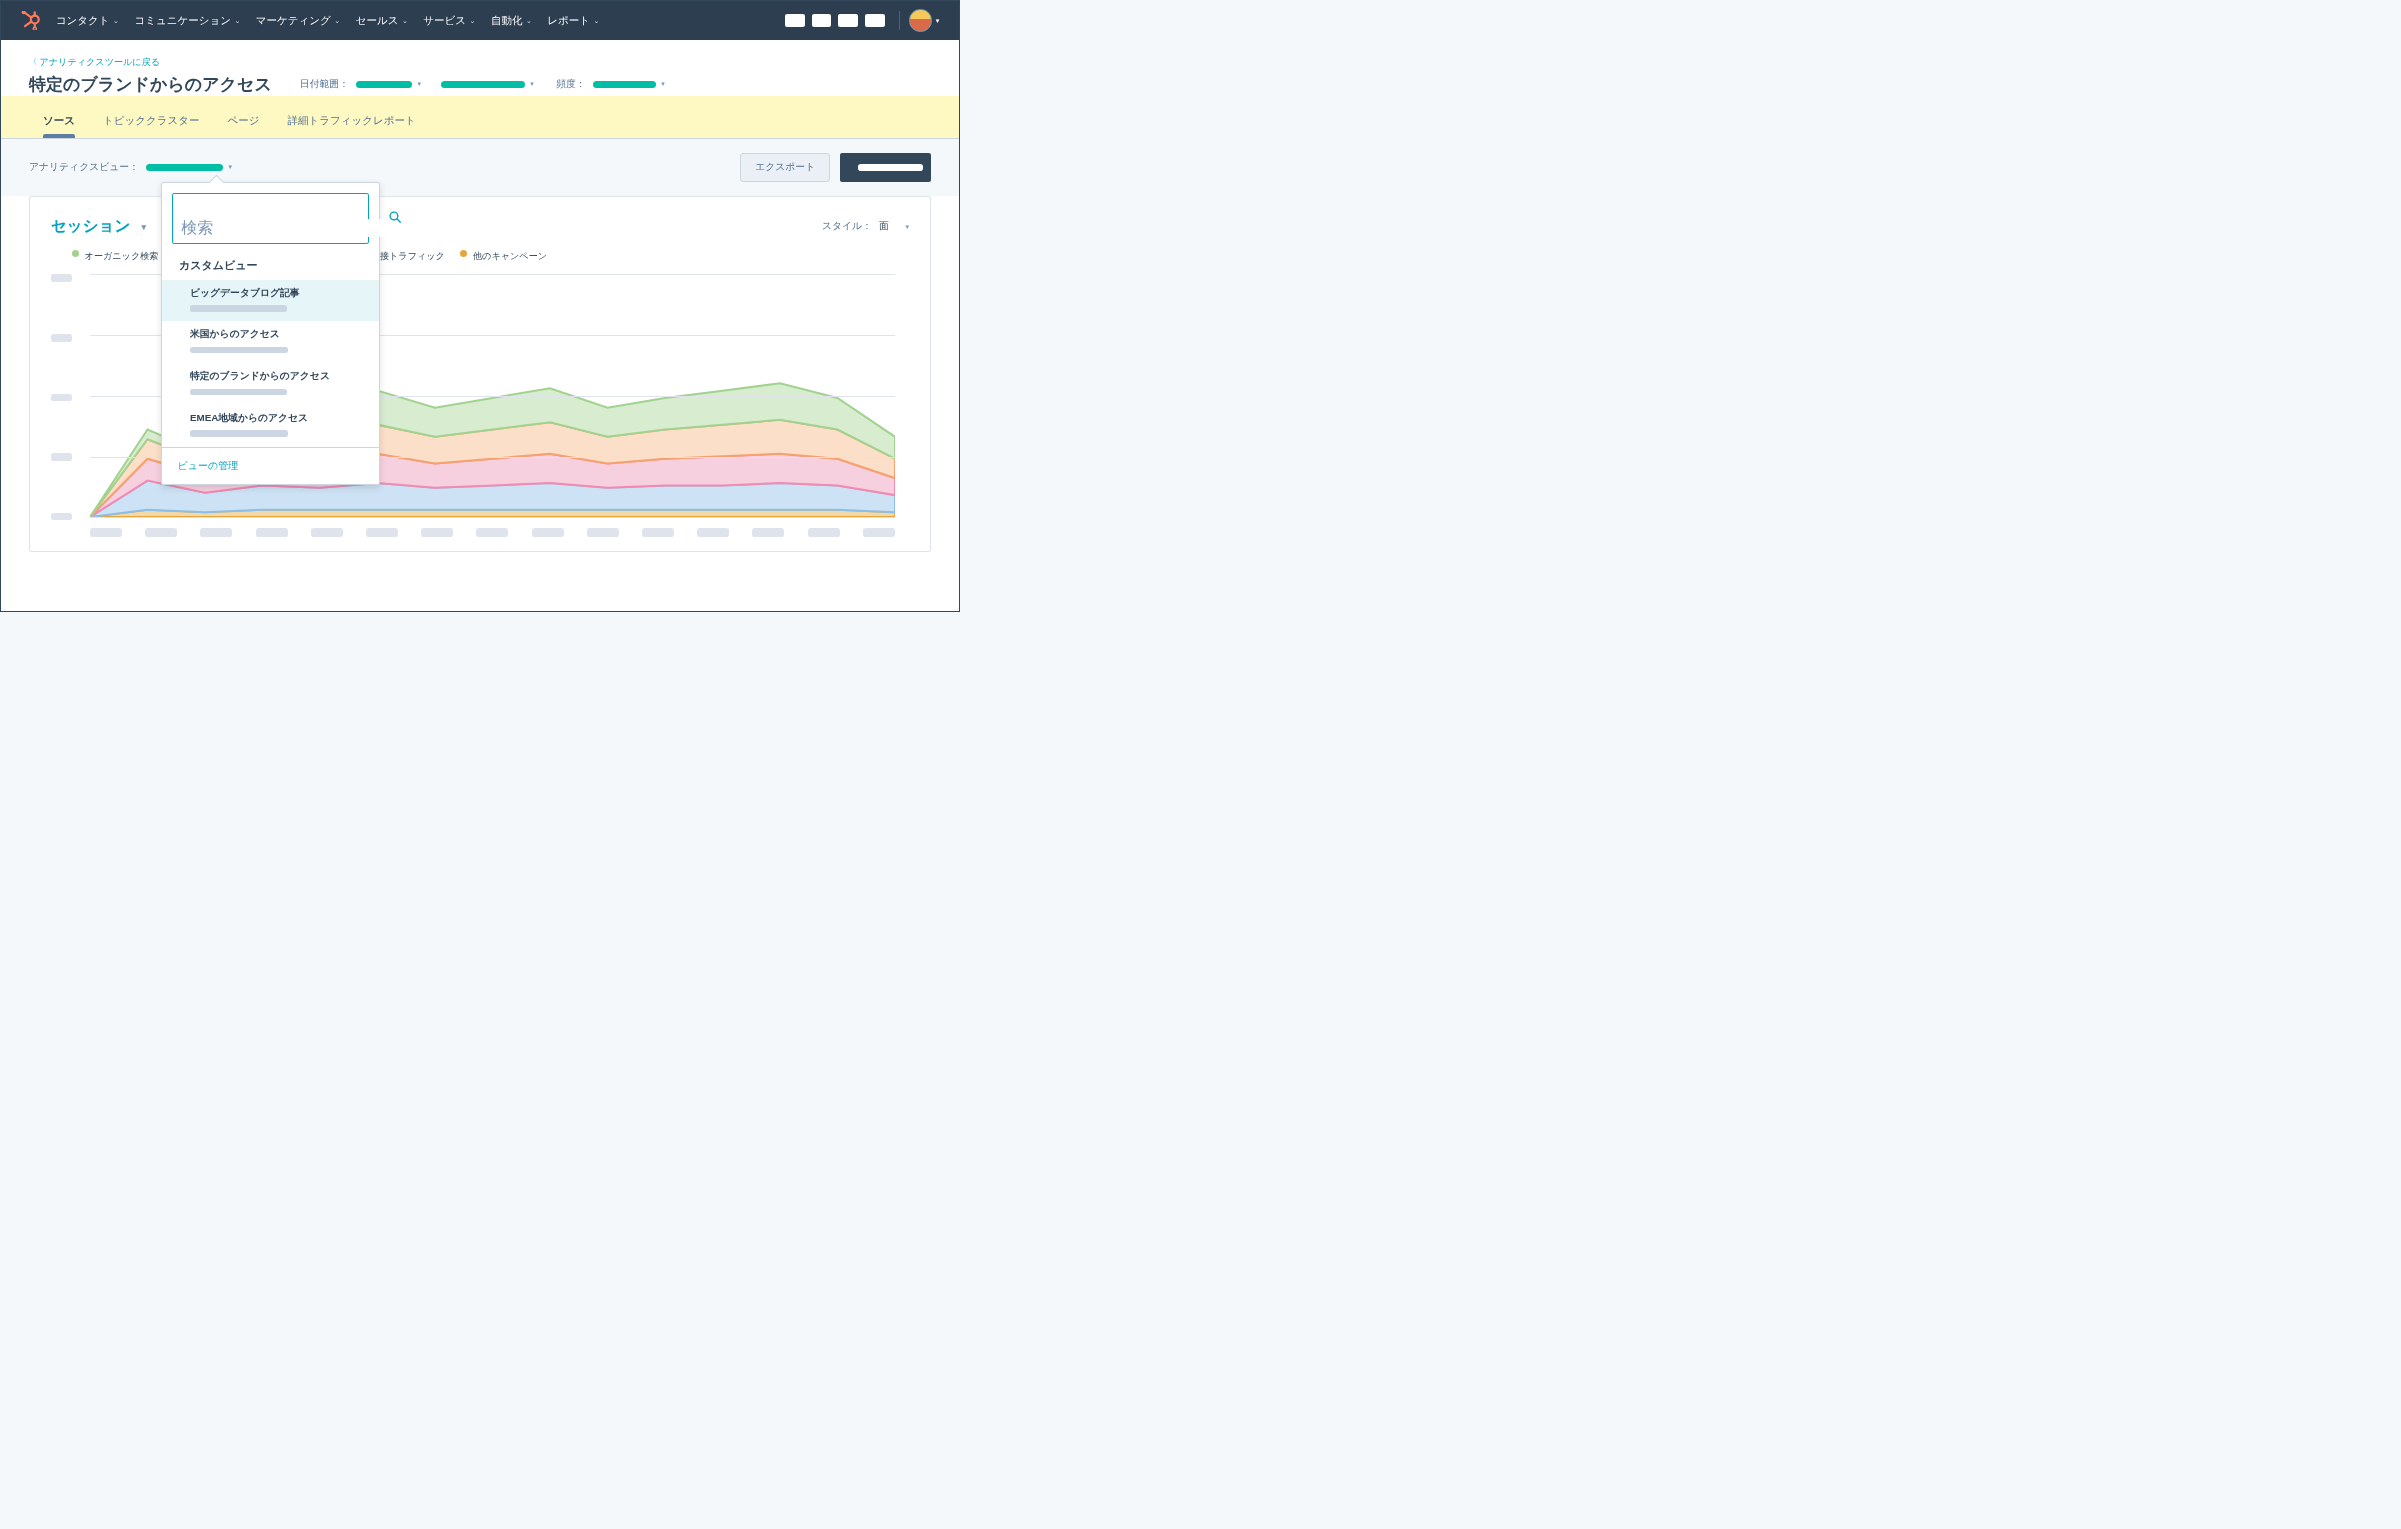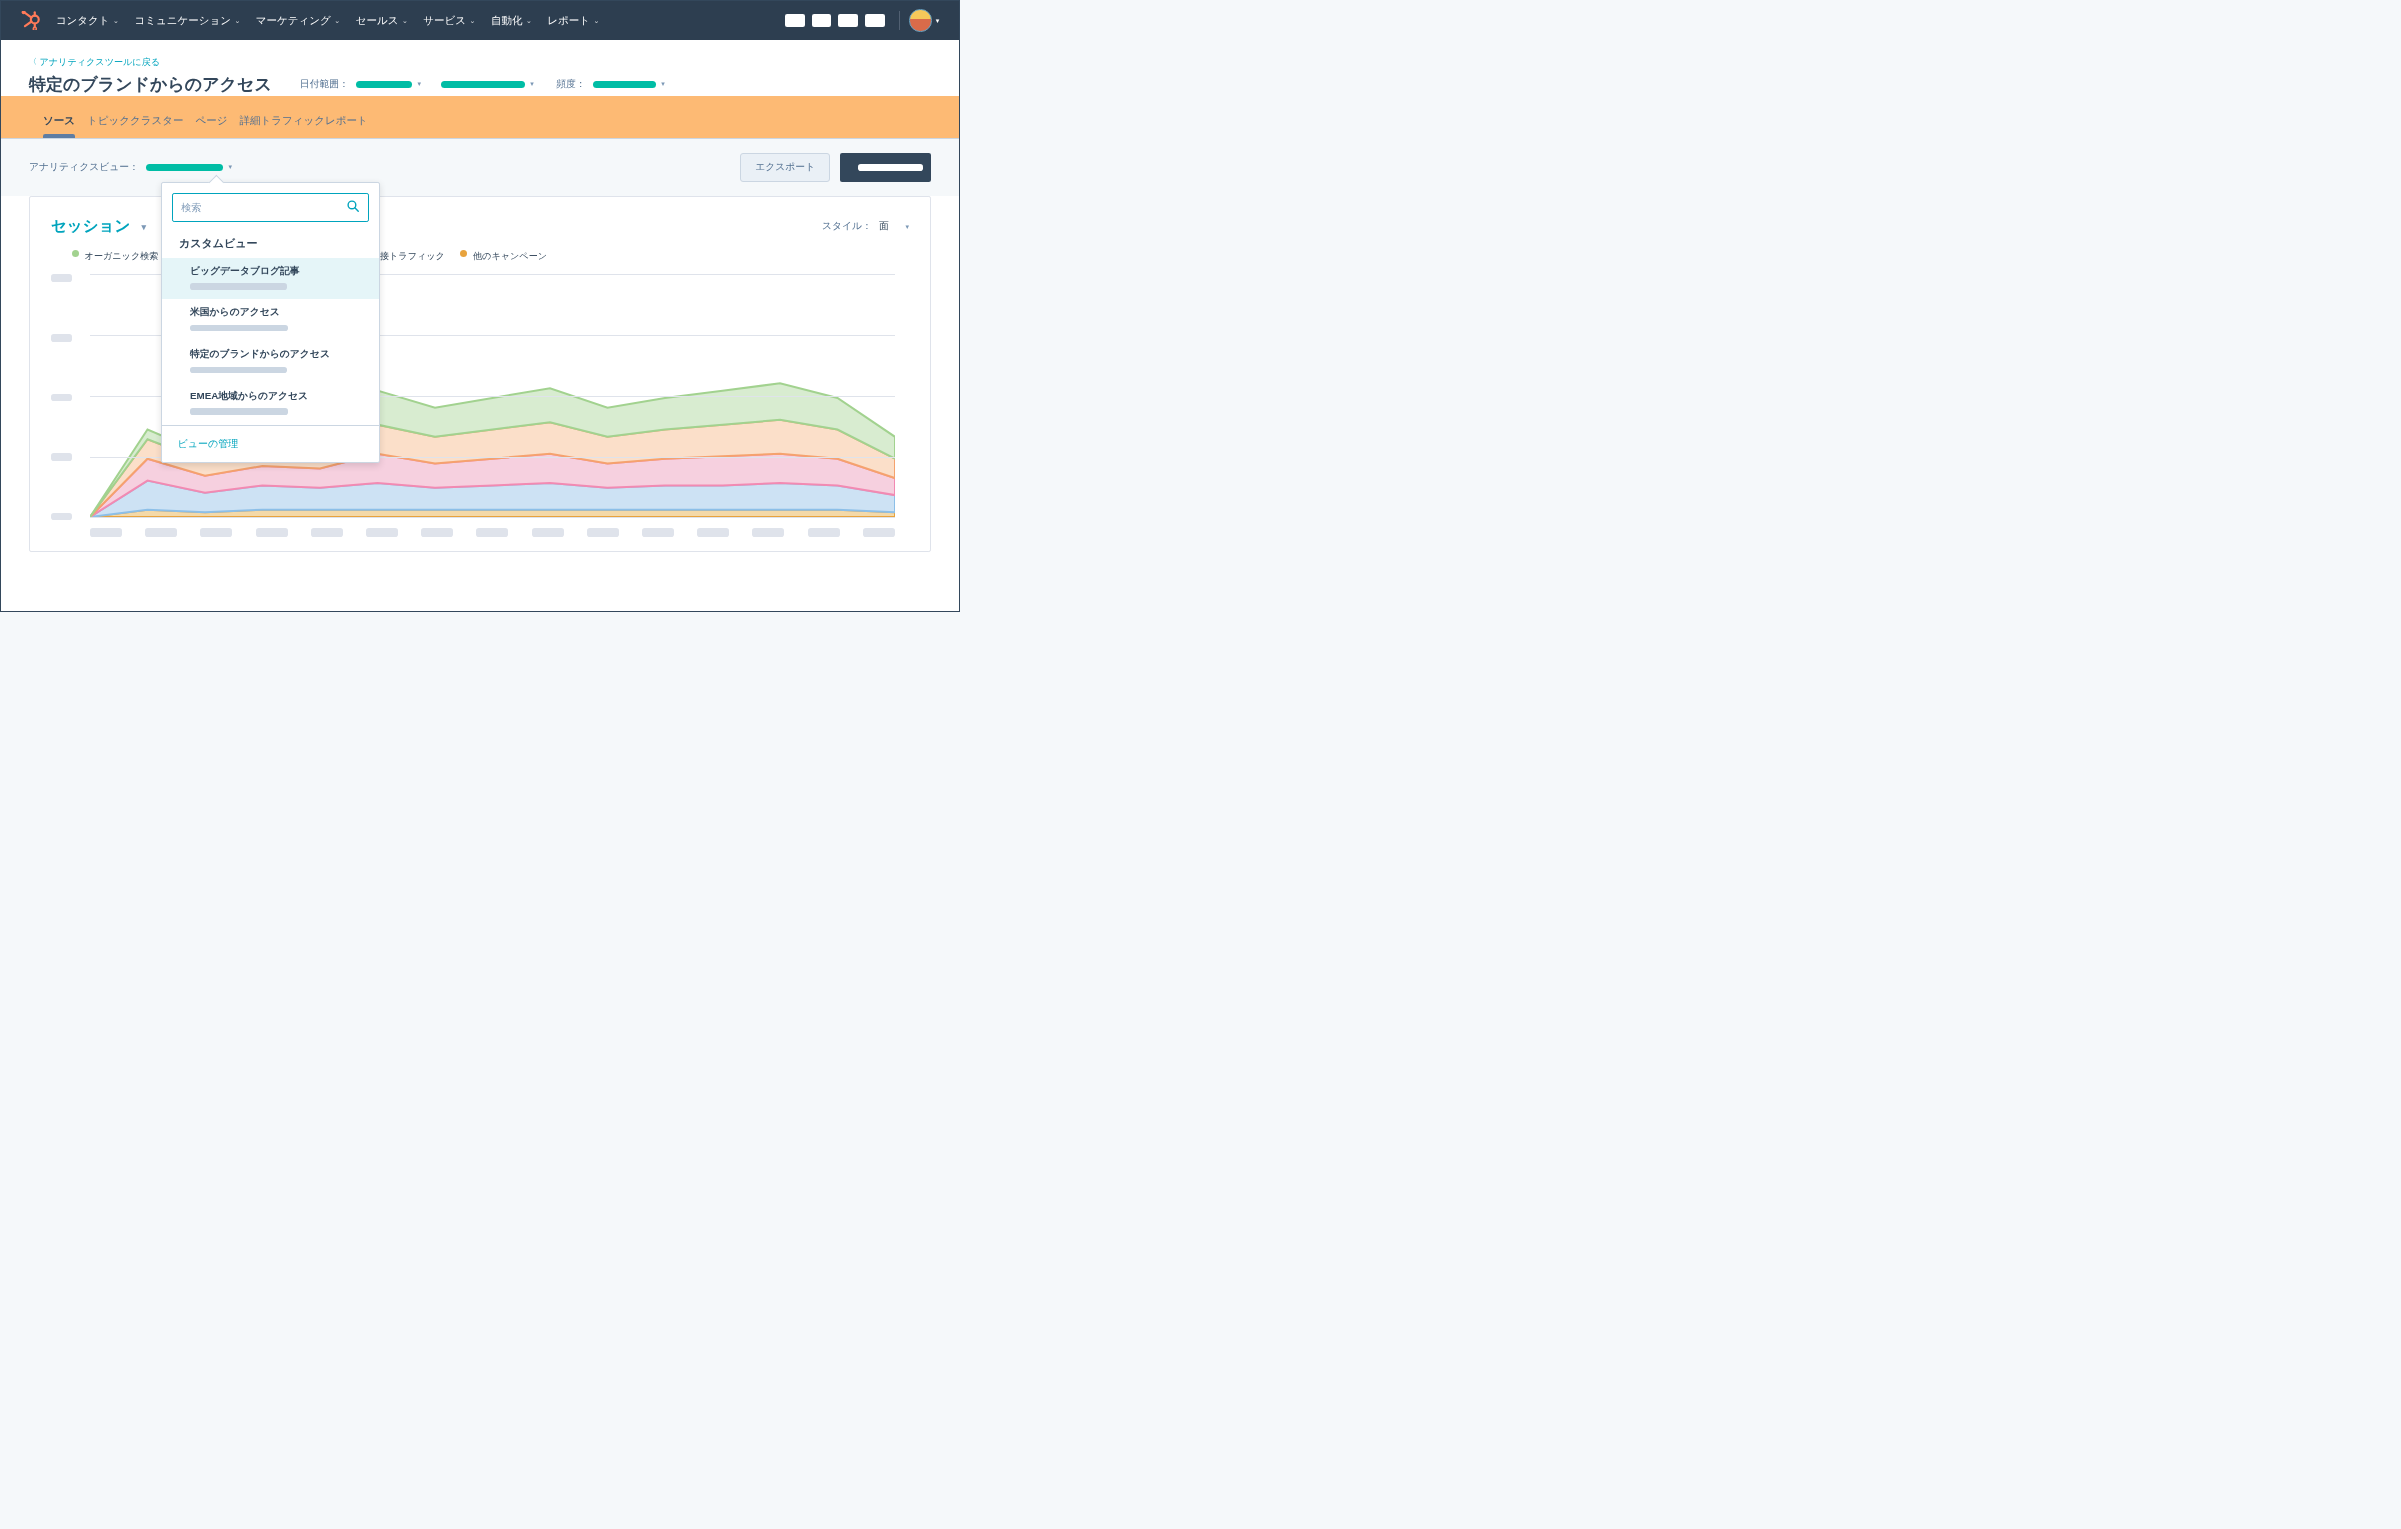--- a/index.html
+++ b/index.html
@@ -27,40 +27,40 @@
 .back-link .chev { font-size: 7.7px; }
 .title-row { display: flex; align-items: center; gap: 19.7px; margin-top: 4.2px; }
 .page-title { font-size: 17px; font-weight: 600; color: #33475b; }
 .filter-group { display: flex; align-items: center; gap: 7px; margin-left: 8.4px; }
 .filter-label { color: #516f90; font-size: 9.8px; }
 .teal-pill { height: 7px; background: #00bda5; border-radius: 3.5px; display: inline-block; }
 .dd-chev { color: #7c98b6; font-size: 7px; margin-left: 5.6px; }
 .filter-item { display: flex; align-items: center; cursor: pointer; }
 
 
-.tabs { display: flex; gap: 12px; padding: 18.3px 42px 0 42px; background: #fdba74; border-bottom: 0.7px solid #cbd6e2; }
+.tabs { display: flex; gap: 28px; padding: 18.3px 42px 0 42px; background: #fef9c3; border-bottom: 0.7px solid #cbd6e2; }
 .tab { font-size: 10.5px; font-weight: 500; color: #516f90; padding-bottom: 9.8px; cursor: pointer; position: relative; }
 .tab.active { color: #33475b; font-weight: 600; }
 .tab.active::after { content: ""; position: absolute; left: 0; right: 0; bottom: -0.7px; height: 4.2px; background: #5e7da3; border-radius: 2.1px 2.1px 0 0; }
 
 
 .toolbar { display: flex; align-items: center; justify-content: space-between; padding: 14px 28px; background: #f5f8fa; }
 .analytics-view { display: flex; align-items: center; gap: 7px; position: relative; }
 .av-label { color: #516f90; font-size: 9.8px; }
 .btn-group { display: flex; gap: 9.8px; }
 .btn-secondary { background: #eaf0f6; color: #516f90; border: 0.7px solid #cbd6e2; padding: 7px 14px; border-radius: 3px; font-size: 9.8px; font-weight: 500; cursor: pointer; }
 .btn-primary { background: #33475b; color: #fff; border: none; padding: 7px 18.3px; border-radius: 2.1px; font-size: 9.8px; font-weight: 600; cursor: pointer; width: 91px; }
 .btn-primary .ph { display: inline-block; height: 6.3px; width: 65px; background: #fff; border-radius: 2.8px; }
 
 
 .popover { position: absolute; top: 21px; left: 132px; width: 219px; background: #fff; border: 0.7px solid #cbd6e2; border-radius: 2.1px; box-shadow: 0 2.1px 7px rgba(0,0,0,.12); z-index: 50; }
 .popover::before { content: ""; position: absolute; top: -5.6px; left: 49px; width: 9.8px; height: 9.8px; background: #fff; border-left: 0.7px solid #cbd6e2; border-top: 0.7px solid #cbd6e2; transform: rotate(45deg); }
 .search-wrap { padding: 9.8px; }
 .search-box { border: 1.4px solid #00a4bd; border-radius: 2.1px; display: flex; align-items: center; padding: 5.6px 8.4px; }
-.search-box input { border: none; outline: none; flex: 1; font-size: 10px; color: #33475b; }
+.search-box input { border: none; outline: none; flex: 1; font-size: 16px; color: #33475b; margin-top: 20px; }
 .search-box input::placeholder { color: #7c98b6; }
 .search-icon { color: #00a4bd; }
 .section-label { padding: 4.2px 17px 7px 17px; font-size: 11px; font-weight: 700; color: #33475b; }
 .menu-item { padding: 7px 17px 9.8px 28px; cursor: pointer; }
 .menu-item.highlighted { background: #e5f5f8; }
 .menu-item .mi-label { font-size: 9.8px; font-weight: 600; color: #33475b; }
 .menu-item .mi-sub { margin-top: 5.6px; height: 6.3px; background: #cbd6e2; border-radius: 2.8px; }
 .popover-footer { border-top: 0.7px solid #cbd6e2; padding: 11.2px 15.5px; }
 .popover-footer a { color: #00a4bd; font-size: 10px; font-weight: 400; cursor: pointer; }
 

